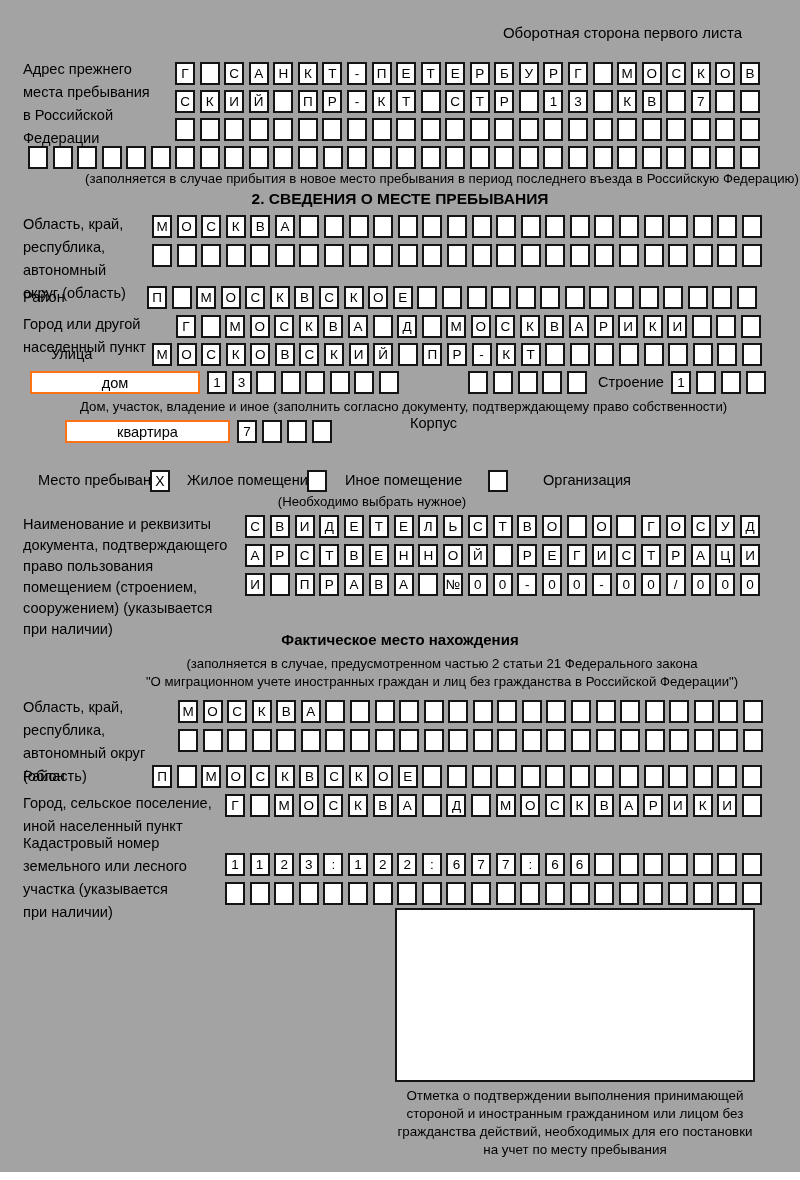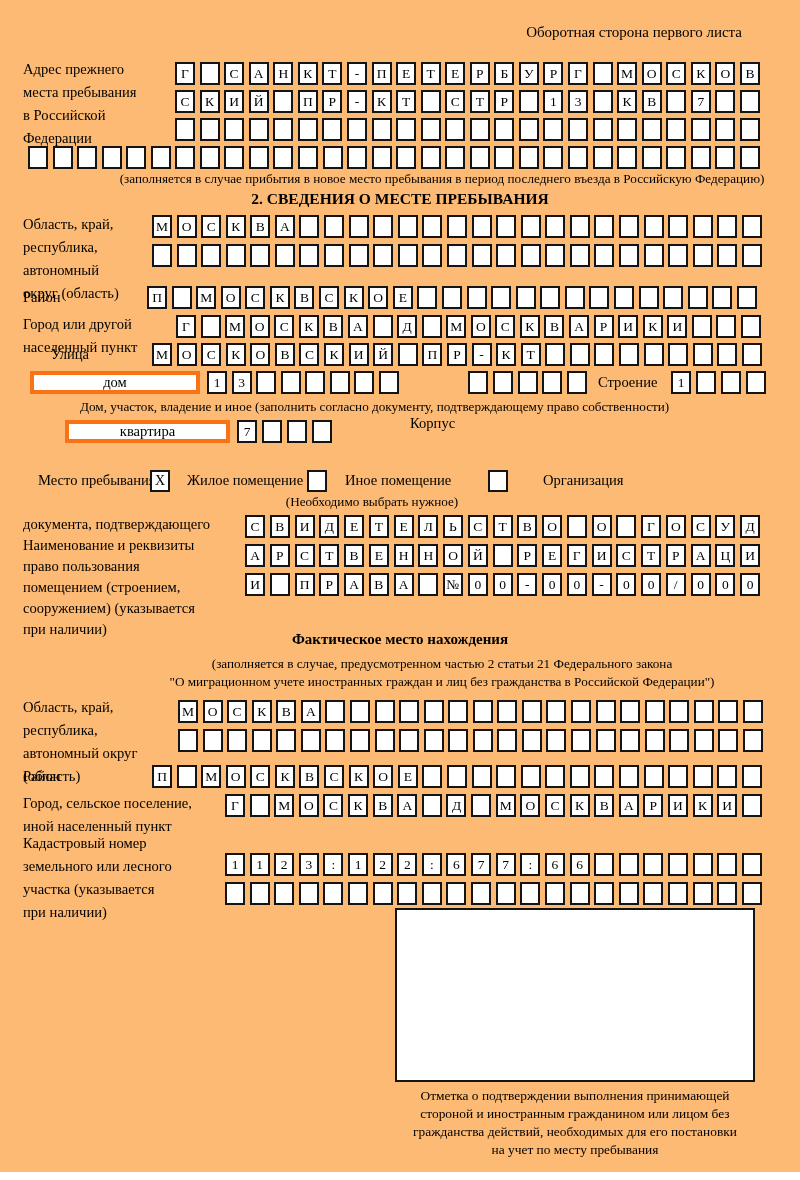--- a/index.html
+++ b/index.html
@@ -1,31 +1,31 @@
 <!DOCTYPE html>
 <html><head>
 <meta charset="utf-8">
 <style>
   html,body{margin:0;padding:0;background:#fff;}
   .page{
-    position:relative;width:800px;height:1172px;background:#fdba74;
-    font-family:Liberation Serif, serif;color:#000;overflow:hidden;
+    position:relative;width:800px;height:1172px;background:#a3a3a3;
+    font-family:Liberation Sans, sans-serif;color:#000;overflow:hidden;
   }
   .hdr{position:absolute;top:24px;right:58px;font-size:15px;}
   .lblblock{position:absolute;font-size:14.6px;line-height:23px;}
   .lblblock.tight{line-height:21px;}
   .inlbl{position:absolute;font-size:14.6px;white-space:nowrap;}
   .cellrow{position:absolute;display:flex;justify-content:space-between;}
   .cell{
     box-sizing:border-box;flex:none;width:20px;height:23px;border:2px solid #141414;
     display:flex;align-items:center;justify-content:center;
     font-size:13.5px;line-height:1;background:#fff;
   }
   .widebox{
-    position:absolute;box-sizing:border-box;height:23px;border:4px solid #f97316;
+    position:absolute;box-sizing:border-box;height:23px;border:2px solid #f97316;
     display:flex;align-items:center;justify-content:center;font-size:14.6px;background:#fff;
   }
   .cb{
     position:absolute;box-sizing:border-box;width:20px;height:22px;border:2px solid #141414;
     display:flex;align-items:center;justify-content:center;font-size:14px;background:#fff;
   }
   .note{position:absolute;font-size:13.2px;white-space:nowrap;margin-left:42px;}
   .center{left:0;width:800px;text-align:center;}
   .sectitle{position:absolute;font-weight:bold;font-size:15.5px;}
   .bigbox{position:absolute;box-sizing:border-box;border:2px solid #141414;background:#fff;}
@@ -347,22 +347,22 @@
   <div class="inlbl" style="left:38px;top:472px;">Место пребывания:</div>
   <div class="cb" style="left:150px;top:470px;">X</div>
   <div class="inlbl" style="left:187px;top:472px;">Жилое помещение</div>
   <div class="cb" style="left:307px;top:470px;"></div>
   <div class="inlbl" style="left:345px;top:472px;">Иное помещение</div>
   <div class="cb" style="left:488px;top:470px;"></div>
   <div class="inlbl" style="left:543px;top:472px;">Организация</div>
   <div class="note" style="left:140px;top:494px;width:380px;text-align:center;">(Необходимо выбрать нужное)</div>
 
   <div class="lblblock tight" style="left:23px;top:514px;">
+    <div>Наименование и реквизиты</div>
     <div>документа, подтверждающего</div>
-    <div>Наименование и реквизиты</div>
     <div>право пользования</div>
     <div>помещением (строением,</div>
     <div>сооружением) (указывается</div>
     <div>при наличии)</div>
   </div>
   <div class="cellrow" style="left:245px;top:515px;width:515px;">
       <span class="cell">С</span>
       <span class="cell">В</span>
       <span class="cell">И</span>
       <span class="cell">Д</span>

